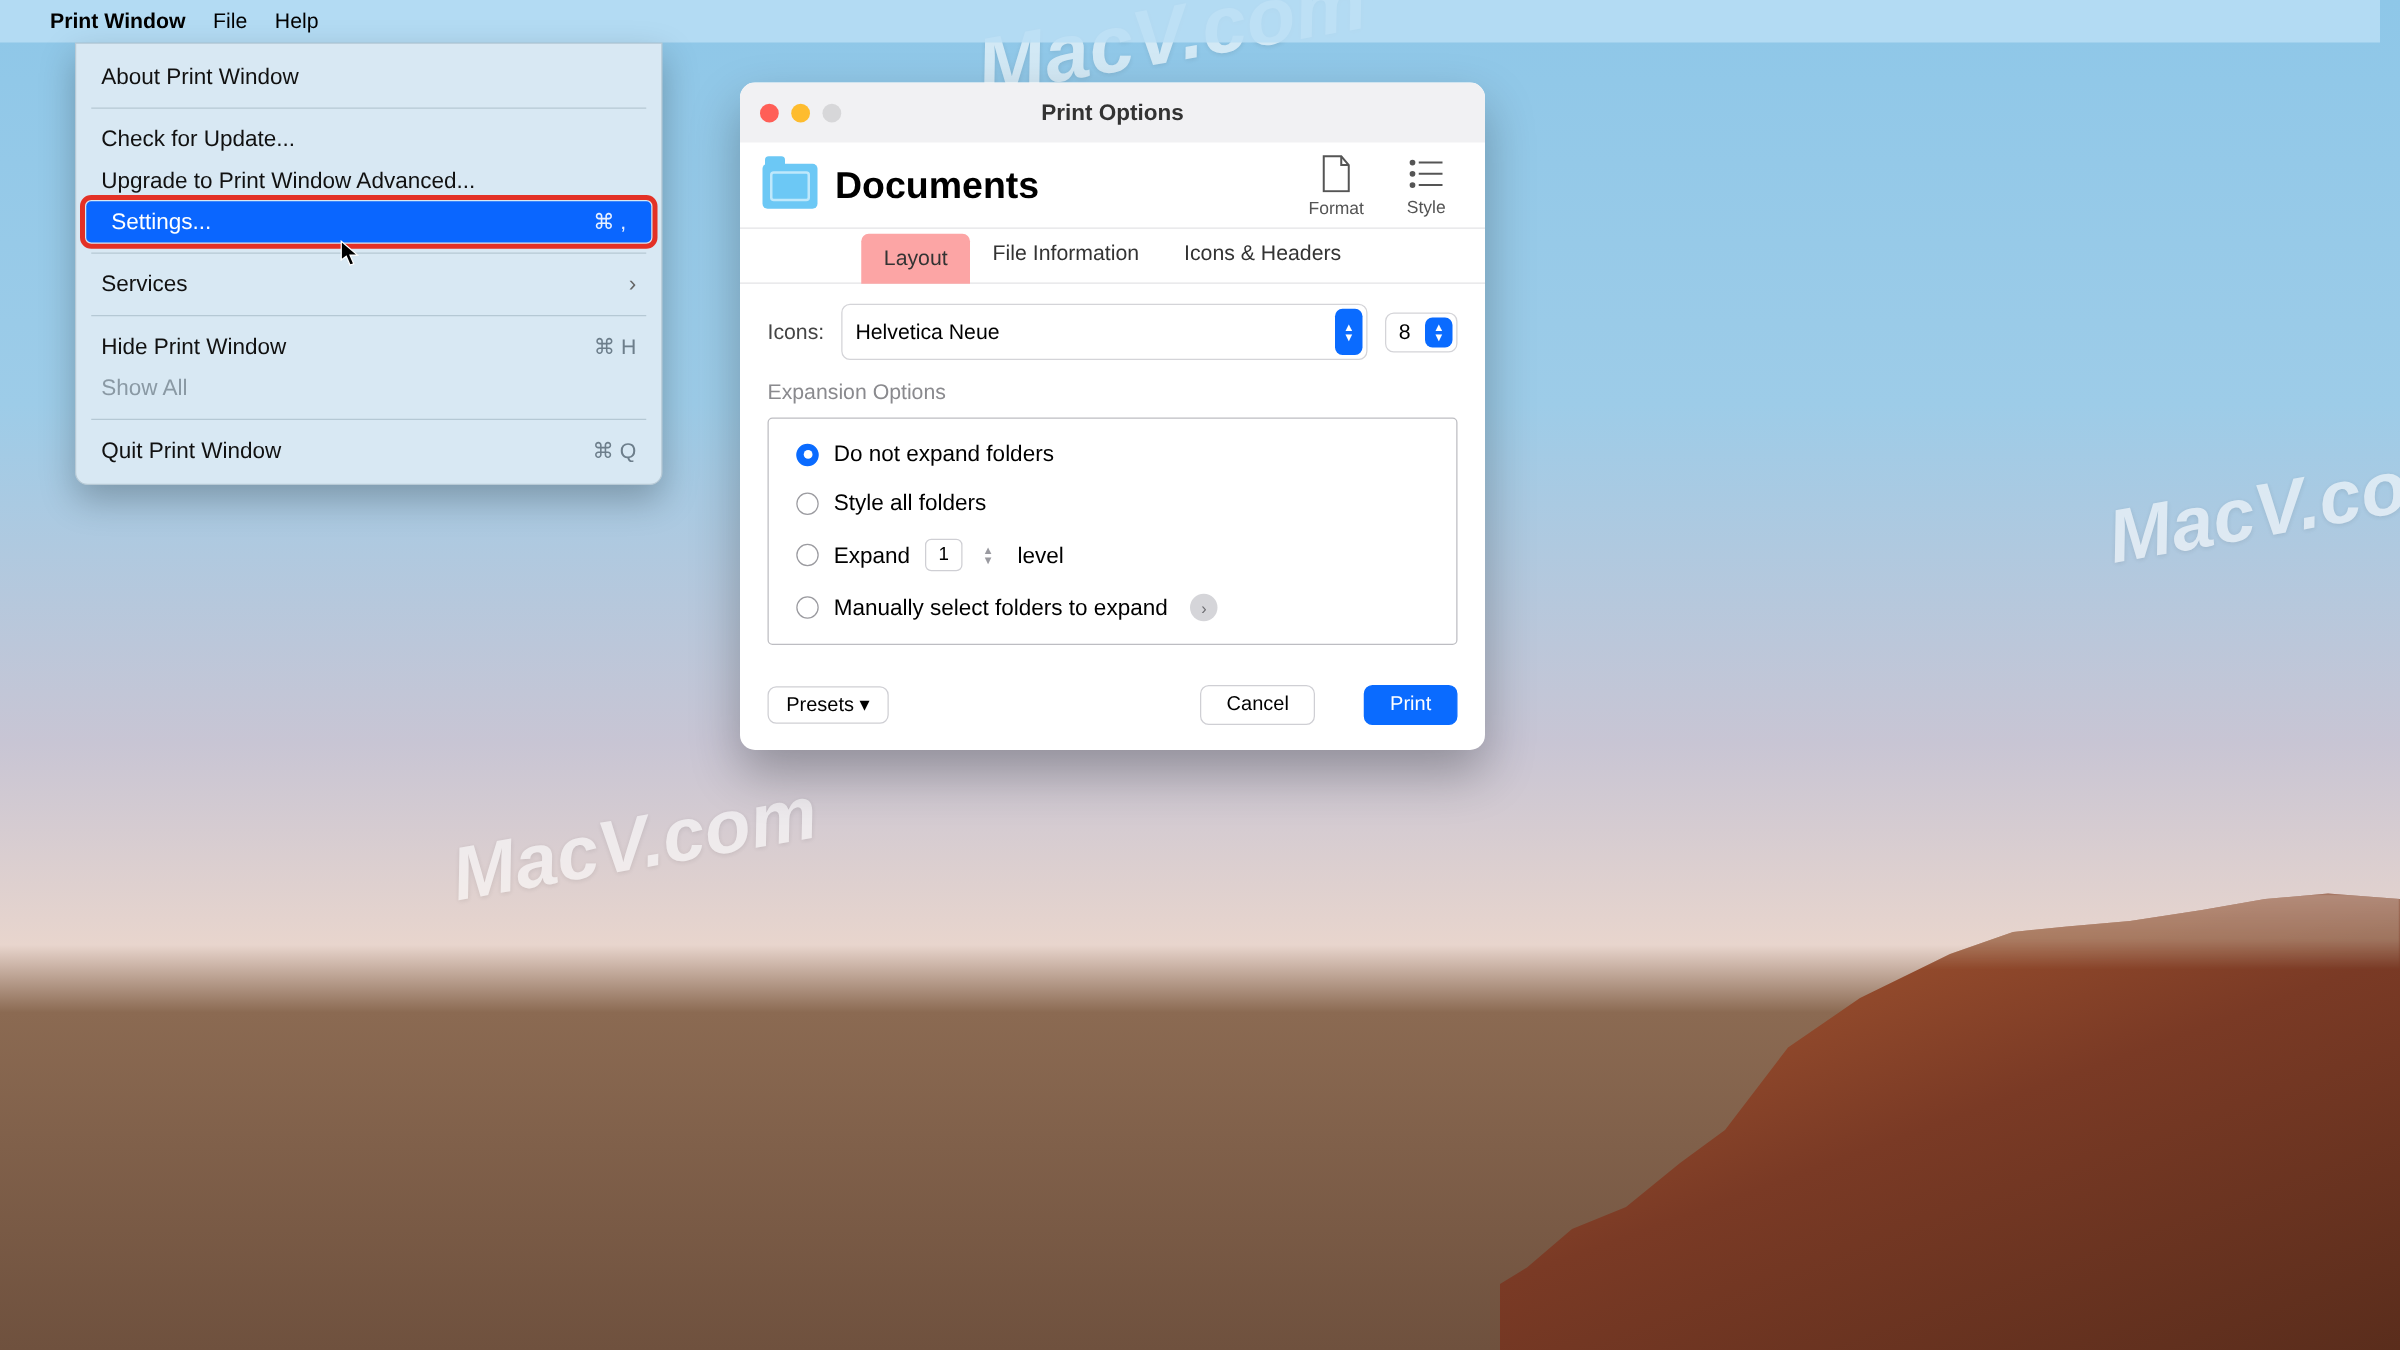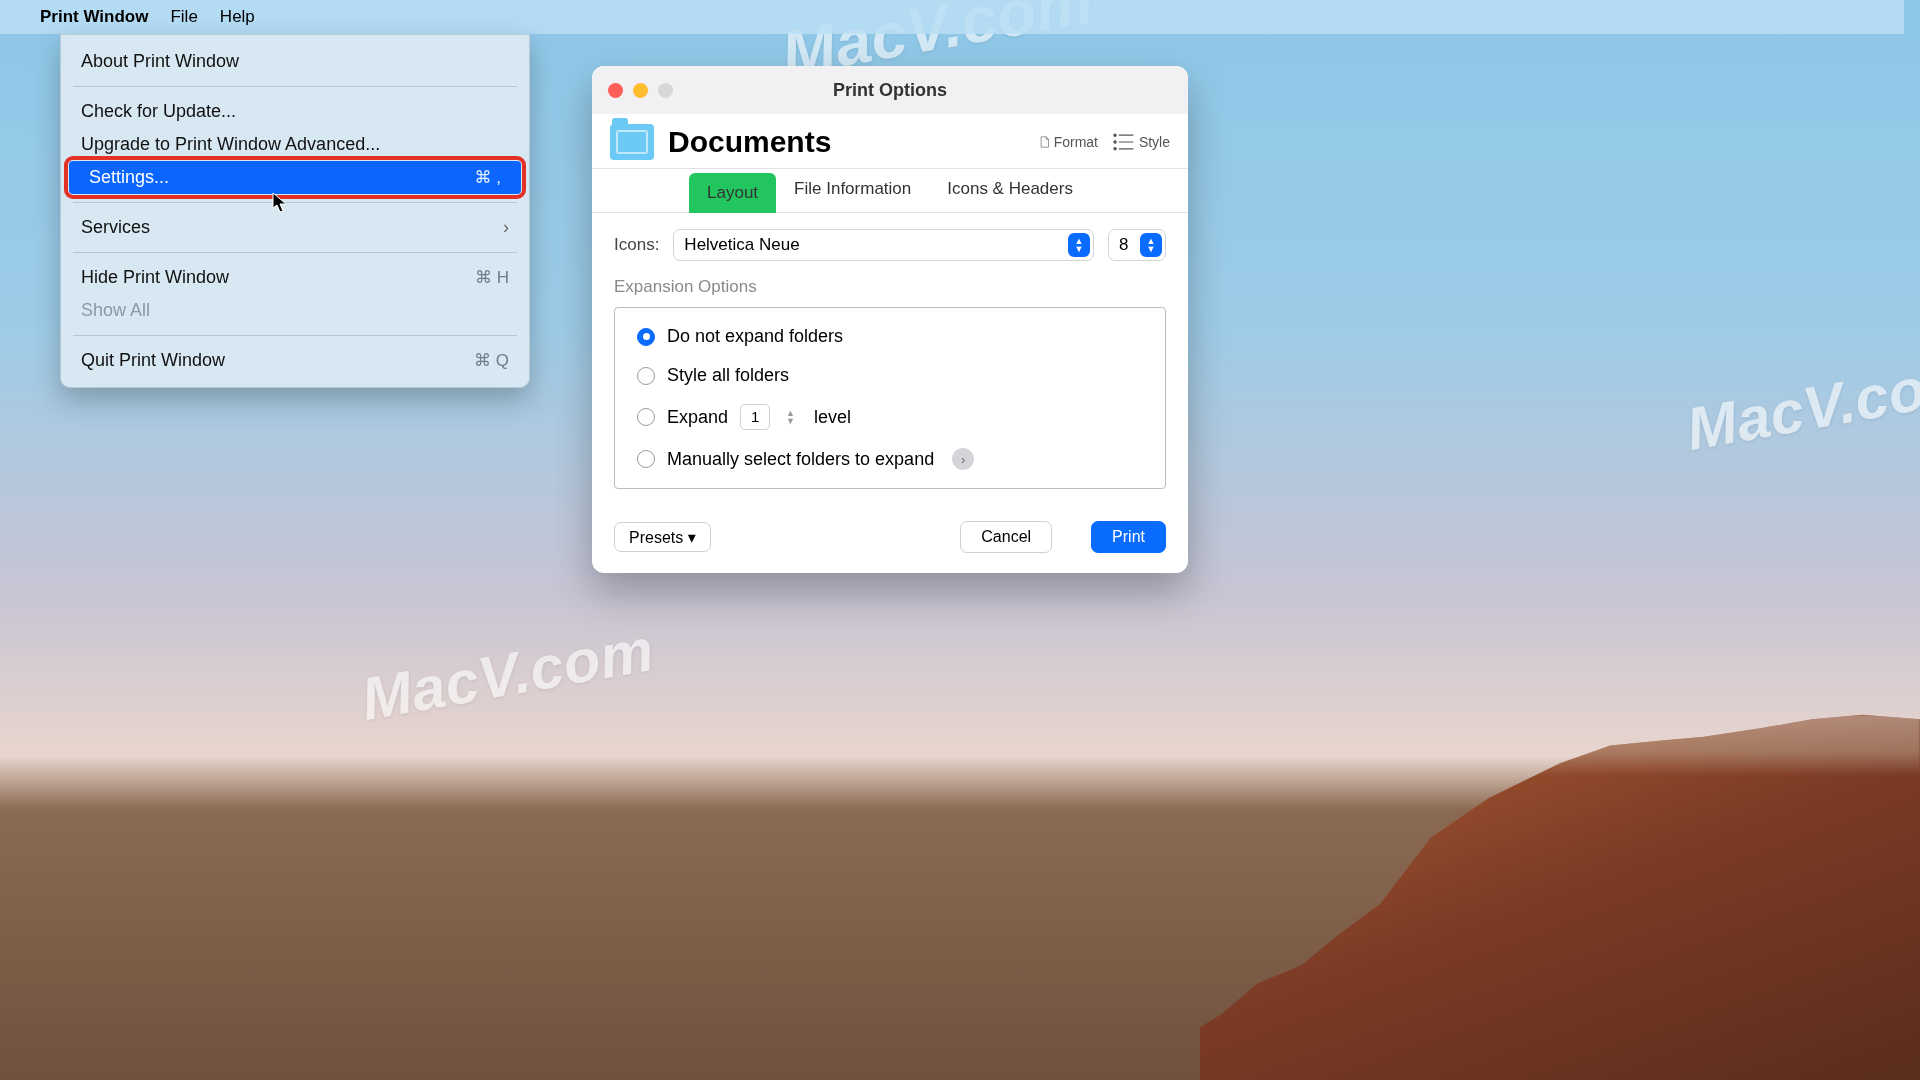--- a/index.html
+++ b/index.html
@@ -83,34 +83,34 @@
   .header{
     display:flex; align-items:center; gap:14px; padding:10px 18px 8px;
   }
   .folder-icon{
     width:44px; height:36px; border-radius:4px; background:#6cc8f5;
     position:relative;
   }
   .folder-icon:before{ content:""; position:absolute; top:-6px; left:2px; width:16px; height:8px; background:#6cc8f5; border-radius:3px 3px 0 0; }
   .folder-icon:after{ content:""; position:absolute; inset:6px; border:2px solid #bfe8fb; border-radius:3px; }
   .header h1{ font-size:30px; font-weight:800; flex:1; }
-  .tbtn{ display:flex; flex-direction:row; align-items:center; gap:4px; width:58px; cursor:default; }
+  .tbtn{ display:flex; flex-direction:column; align-items:center; gap:4px; width:58px; cursor:default; }
   .tbtn .lbl{ font-size:14px; color:#545454; }
 
   .tabs{
     display:flex; justify-content:center; gap:0; border-top:1px solid #e3e3e6; border-bottom:1px solid #e3e3e6; background:#fff;
   }
   .tab{ padding:10px 18px; font-size:17px; color:#333; }
-  .tab.active{ background:#22c55e; border-radius:6px 6px 0 0; margin-top:4px; margin-bottom:-1px; }
+  .tab.active{ background:#fca5a5; border-radius:6px 6px 0 0; margin-top:4px; margin-bottom:-1px; }
 
   .body{ padding:16px 22px 18px; }
   .row{ display:flex; align-items:center; gap:14px; margin-bottom:16px; }
   .row label{ color:#444; }
   .select{
-    flex:1; height:32px; border:1px solid #d4d4d8; border-radius:7px; display:flex; align-items:center; padding:0 10px; position:relative; background:#fff;text-align:center;
+    flex:1; height:45px; border:1px solid #d4d4d8; border-radius:7px; display:flex; align-items:center; padding:0 10px; position:relative; background:#fff;text-align:center;
   }
   .select .caret, .numbox .caret{
     position:absolute; right:3px; top:3px; bottom:3px; width:22px; border-radius:6px; background:#0a6bff;
     display:flex; flex-direction:column; align-items:center; justify-content:center; color:#fff; font-size:9px; line-height:8px;
   }
   .numbox{ width:58px; height:32px; border:1px solid #d4d4d8; border-radius:7px; display:flex; align-items:center; padding:0 10px; position:relative; }
 
   .sect-label{ color:#8a8a8e; font-size:17px; margin:6px 0 10px; }
   .group{
     border:1px solid #bdbdc2; border-radius:4px; padding:18px 22px; display:flex; flex-direction:column; gap:18px;

